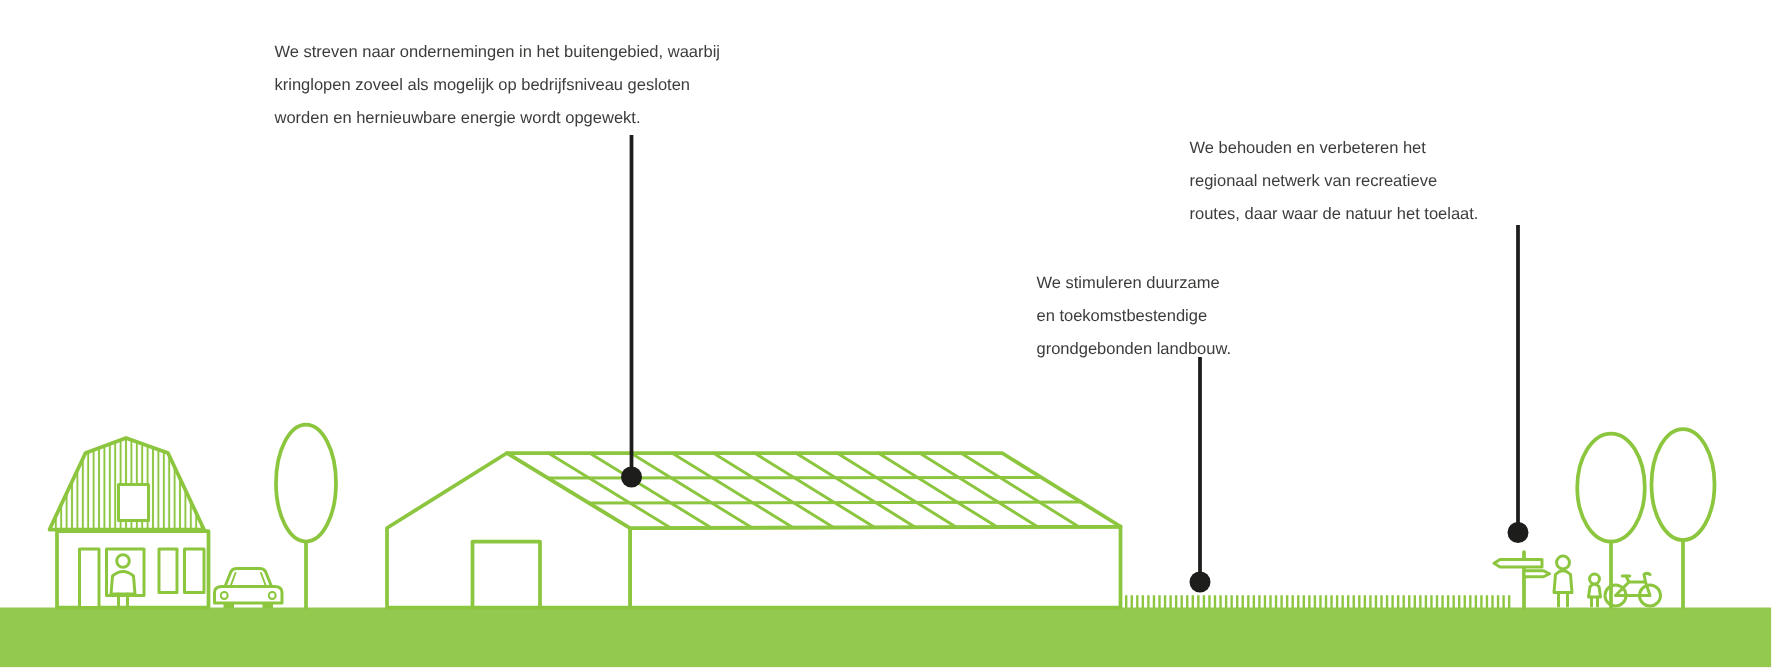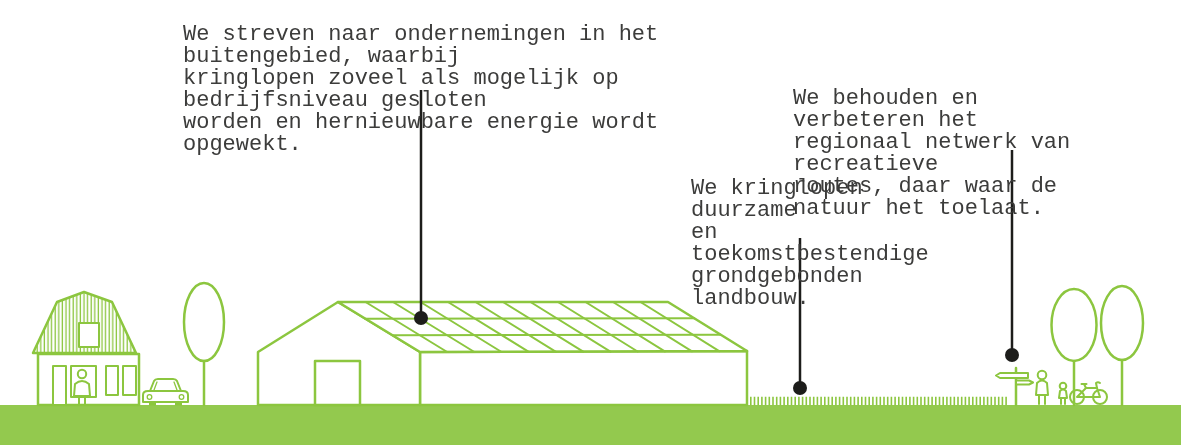--- a/index.html
+++ b/index.html
@@ -12,25 +12,24 @@
   .stage{
     position:relative;
     width:1181px;height:445px;
     background:#fff;
     overflow:hidden;
     font-family:"Liberation Sans", sans-serif;
   }
   .illustration{position:absolute;left:0;top:0;width:1181px;height:445px;}
   .annotation{
     position:absolute;
-    font-size:22px;
+    font-size:11px;
     line-height:22px;
     color:var(--text-gray);
     white-space:pre-line;
-    font-family:Liberation Mono, monospace;
   }
   #ann-farm-business{left:183px;top:24px;width:520px;}
   #ann-agriculture{left:691px;top:178px;width:230px;}
   #ann-recreation{left:793px;top:88px;width:330px;}
 
   
   .g-stroke{stroke:var(--line-green);fill:none;stroke-width:2.5;stroke-linecap:round;stroke-linejoin:round;}
   .g-thin{stroke-width:2;}
   .g-fine{stroke-width:1.3;}
   .white{fill:#fff;}
@@ -160,21 +159,21 @@
     <g>
       <line class="callout" x1="1012" y1="150" x2="1012" y2="353"></line>
       <circle class="callout-dot" cx="1012" cy="355" r="7"></circle>
     </g>
   </svg>
 
   <div class="annotation" id="ann-farm-business">We streven naar ondernemingen in het buitengebied, waarbij
 kringlopen zoveel als mogelijk op bedrijfsniveau gesloten
 worden en hernieuwbare energie wordt opgewekt.</div>
 
-  <div class="annotation" id="ann-agriculture">We kringlopen duurzame
+  <div class="annotation" id="ann-agriculture">We stimuleren duurzame
 en toekomstbestendige
 grondgebonden landbouw.</div>
 
   <div class="annotation" id="ann-recreation">We behouden en verbeteren het
 regionaal netwerk van recreatieve
 routes, daar waar de natuur het toelaat.</div>
 
 </div>
 
 </body></html>

